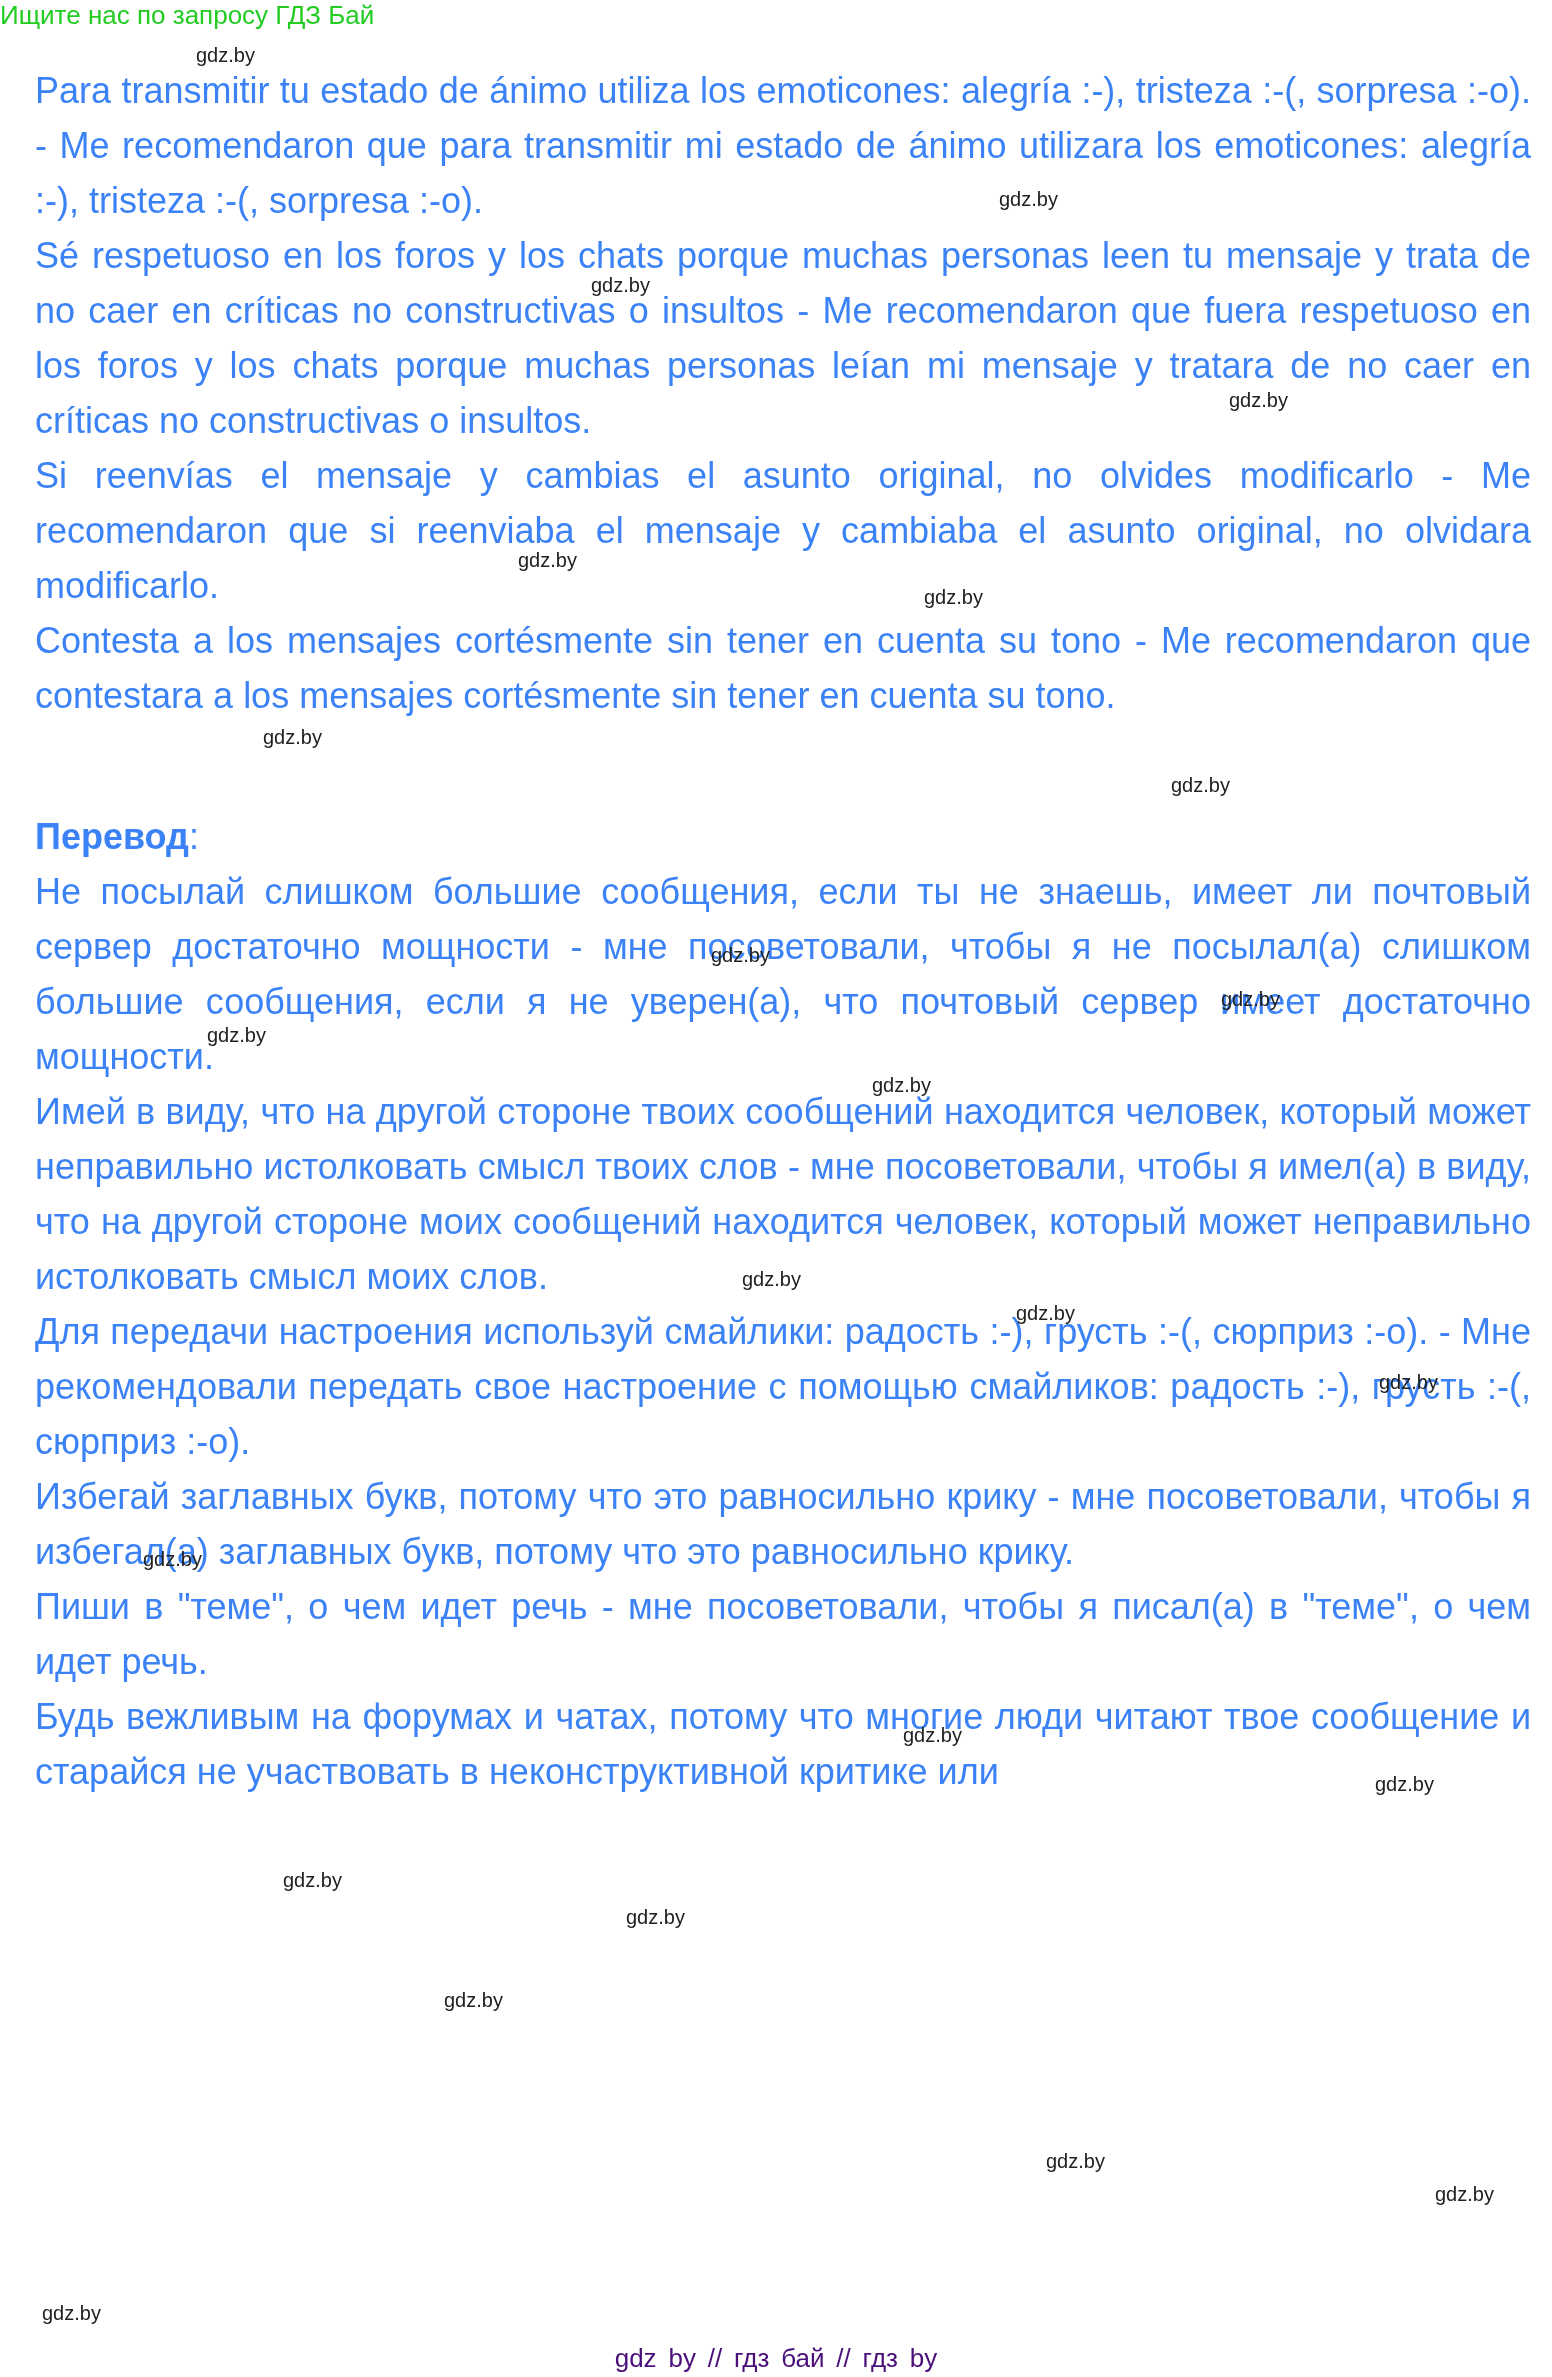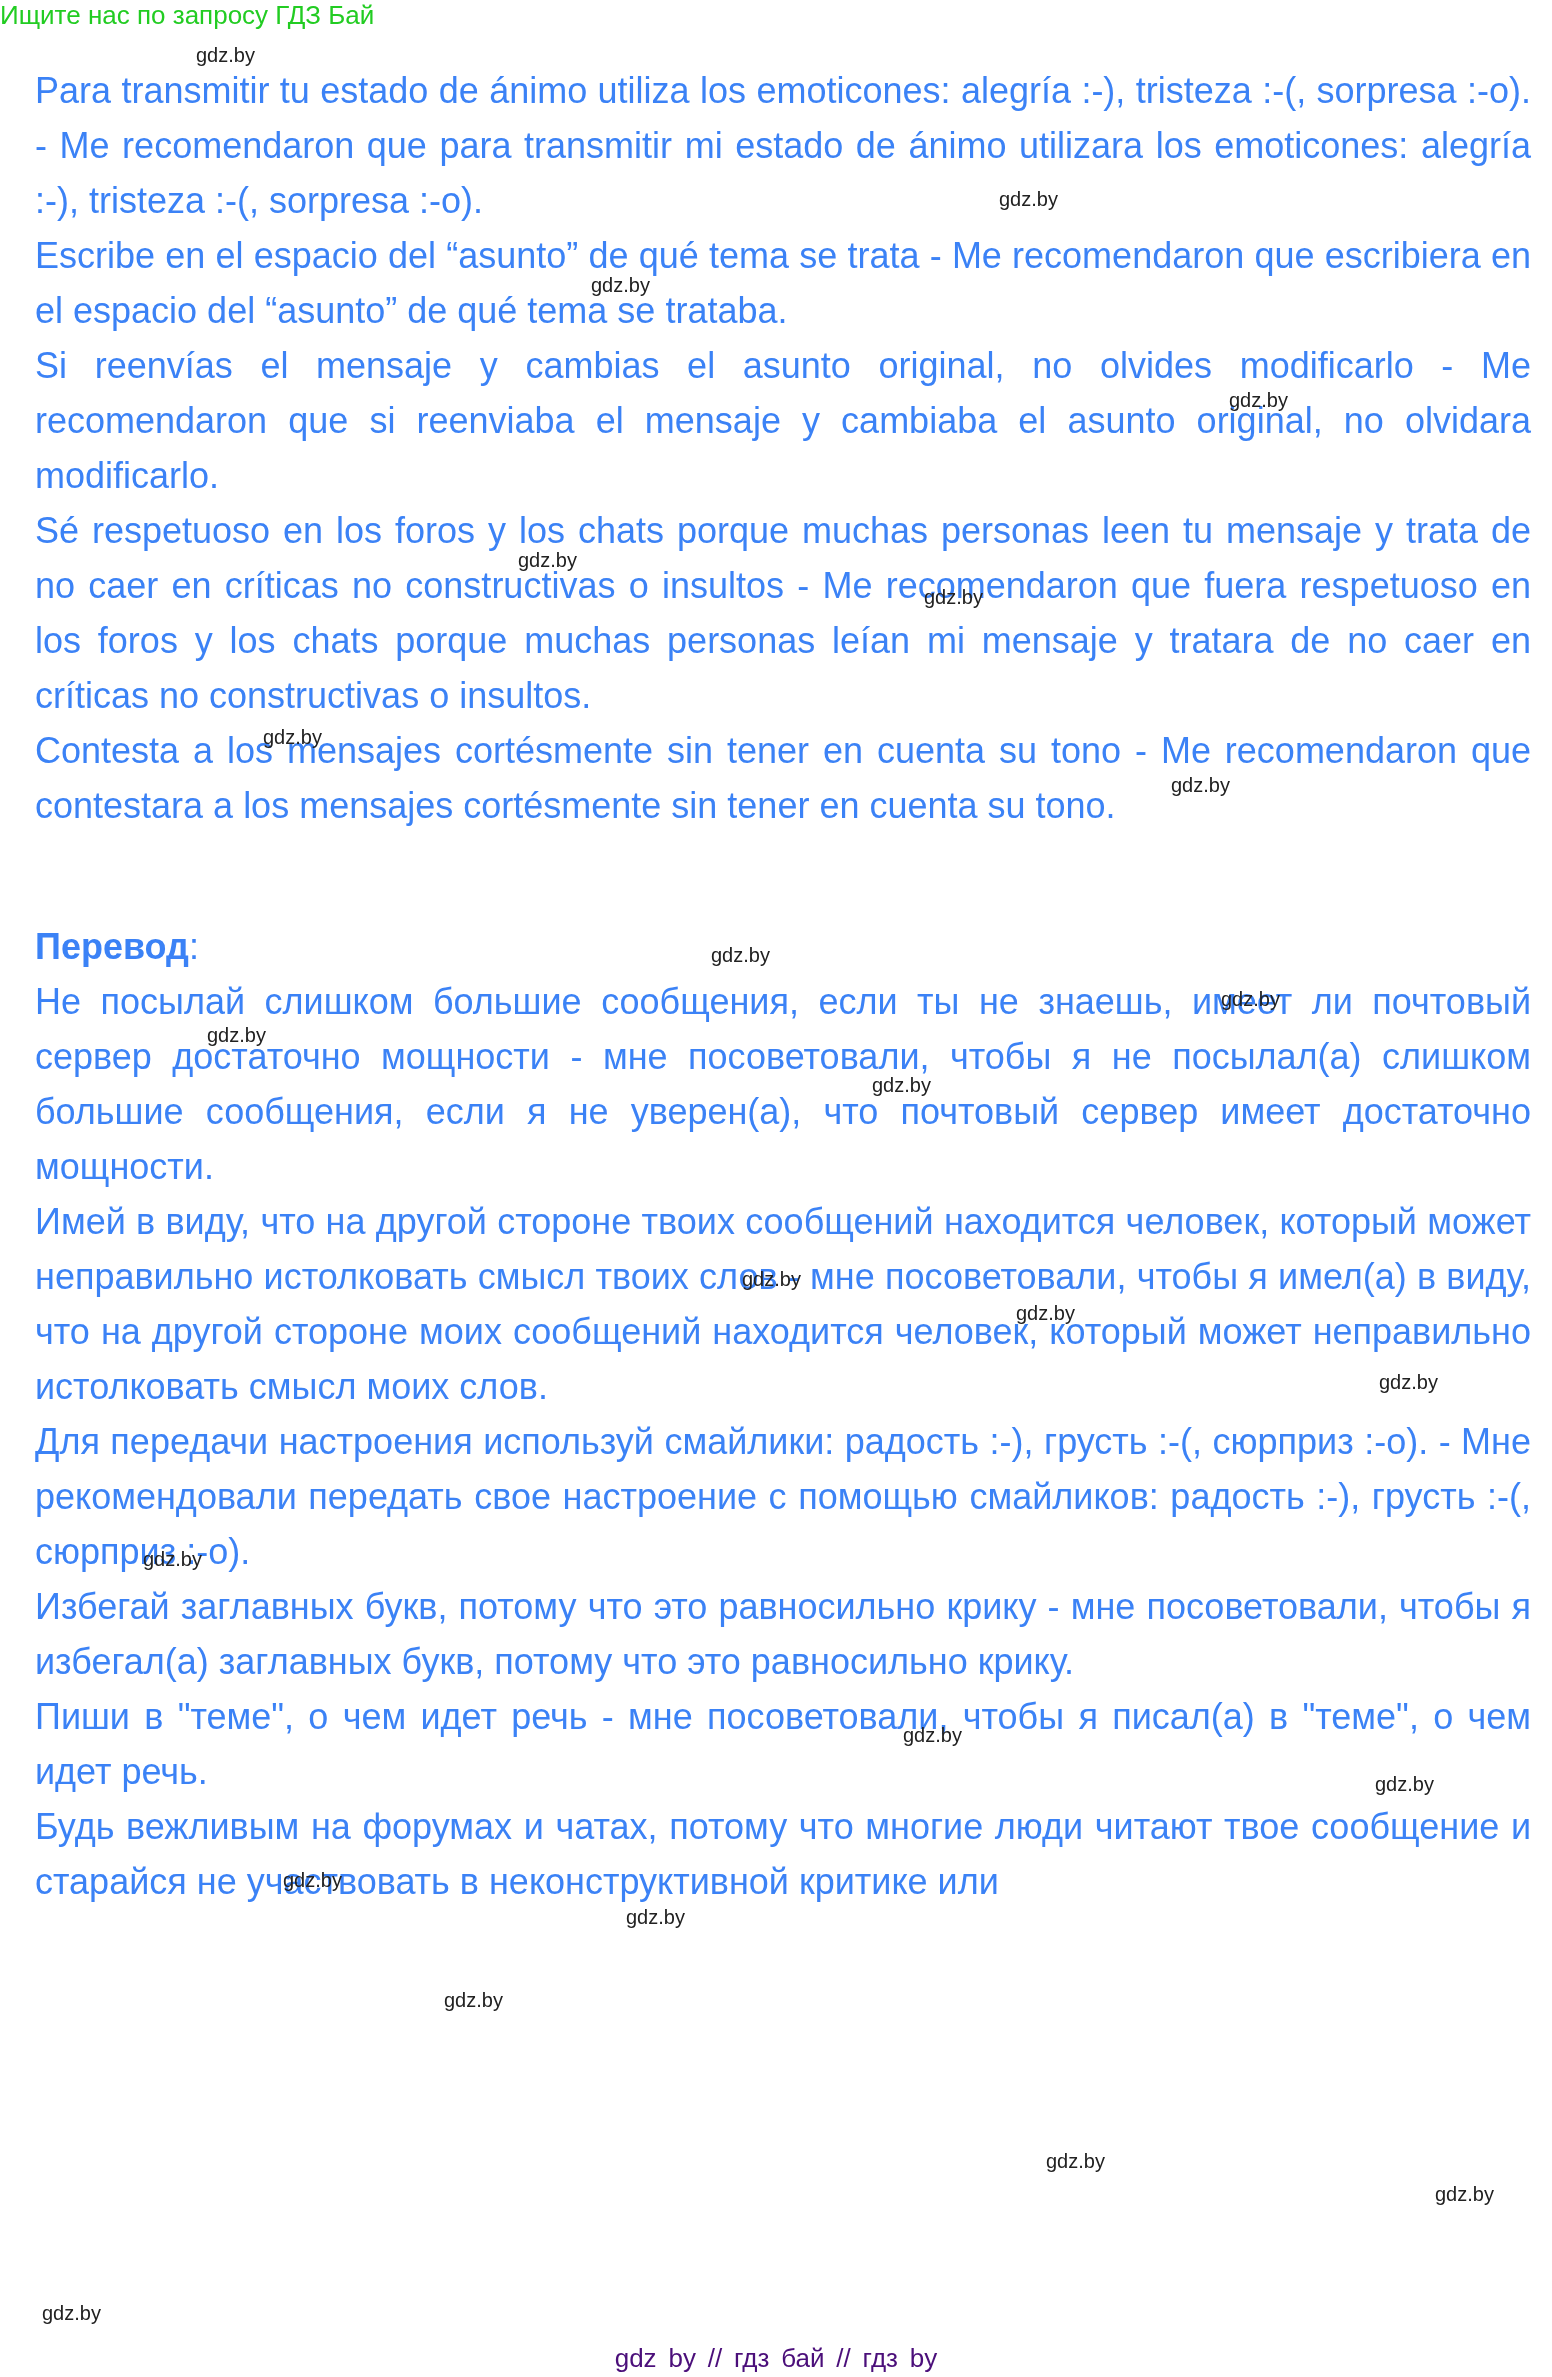--- a/index.html
+++ b/index.html
@@ -12,23 +12,22 @@
   .heading b { font-weight: bold; }
   .wm { position: absolute; font-size: 20px; color: #222; line-height: 21.5px; white-space: nowrap; }
 </style>
 </head>
 <body>
 
 <div class="header">Ищите нас по запросу ГДЗ Бай</div>
 
 <div class="content">
   <p class="para">Para transmitir tu estado de ánimo utiliza los emoticones: alegría :-), tristeza :-(, sorpresa :-o). - Me recomendaron que para transmitir mi estado de ánimo utilizara los emoticones: alegría :-), tristeza :-(, sorpresa :-o).</p>
-  <p class="para"> Escribe en el espacio del “asunto” de qué tema se trata  - Me recomendaron que escribiera en el espacio del “asunto” de qué tema se trataba.</p>
+  <p class="para">Sé respetuoso en los foros y los chats porque muchas personas leen tu mensaje y trata de no caer en críticas no constructivas o insultos  - Me recomendaron que fuera respetuoso en los foros y los chats porque muchas personas leían mi mensaje y tratara de no caer en críticas no constructivas o insultos.</p>
   <p class="para">Si reenvías el mensaje y cambias el asunto original, no olvides modificarlo  - Me recomendaron que si reenviaba el mensaje y cambiaba el asunto original, no olvidara modificarlo.</p>
-  <p class="para">Sé respetuoso en los foros y los chats porque muchas personas leen tu mensaje y trata de no caer en críticas no constructivas o insultos  - Me recomendaron que fuera respetuoso en los foros y los chats porque muchas personas leían mi mensaje y tratara de no caer en críticas no constructivas o insultos.</p>
   <p class="para">Contesta a los mensajes cortésmente sin tener en cuenta su tono  - Me recomendaron que contestara a los mensajes cortésmente sin tener en cuenta su tono.</p>
 
   <p class="para heading"><b>Перевод</b><span>:</span></p>
 
   <p class="para">Не посылай слишком большие сообщения, если ты не знаешь, имеет ли почтовый сервер достаточно мощности - мне посоветовали, чтобы я не посылал(а) слишком большие сообщения, если я не уверен(а), что почтовый сервер имеет достаточно мощности.</p>
   <p class="para">Имей в виду, что на другой стороне твоих сообщений находится человек, который может неправильно истолковать смысл твоих слов - мне посоветовали, чтобы я имел(а) в виду, что на другой стороне моих сообщений находится человек, который может неправильно истолковать смысл моих слов.</p>
   <p class="para">Для передачи настроения используй смайлики: радость :-), грусть :-(, сюрприз :-o). - Мне рекомендовали передать свое настроение с помощью смайликов: радость :-), грусть :-(, сюрприз :-o).</p>
   <p class="para">Избегай заглавных букв, потому что это равносильно крику - мне посоветовали, чтобы я избегал(а) заглавных букв, потому что это равносильно крику.</p>
   <p class="para">Пиши в "теме", о чем идет речь - мне посоветовали, чтобы я писал(а) в "теме", о чем идет речь.</p>
   <p class="para">Будь вежливым на форумах и чатах, потому что многие люди читают твое сообщение и старайся не участвовать в неконструктивной критике или</p>

